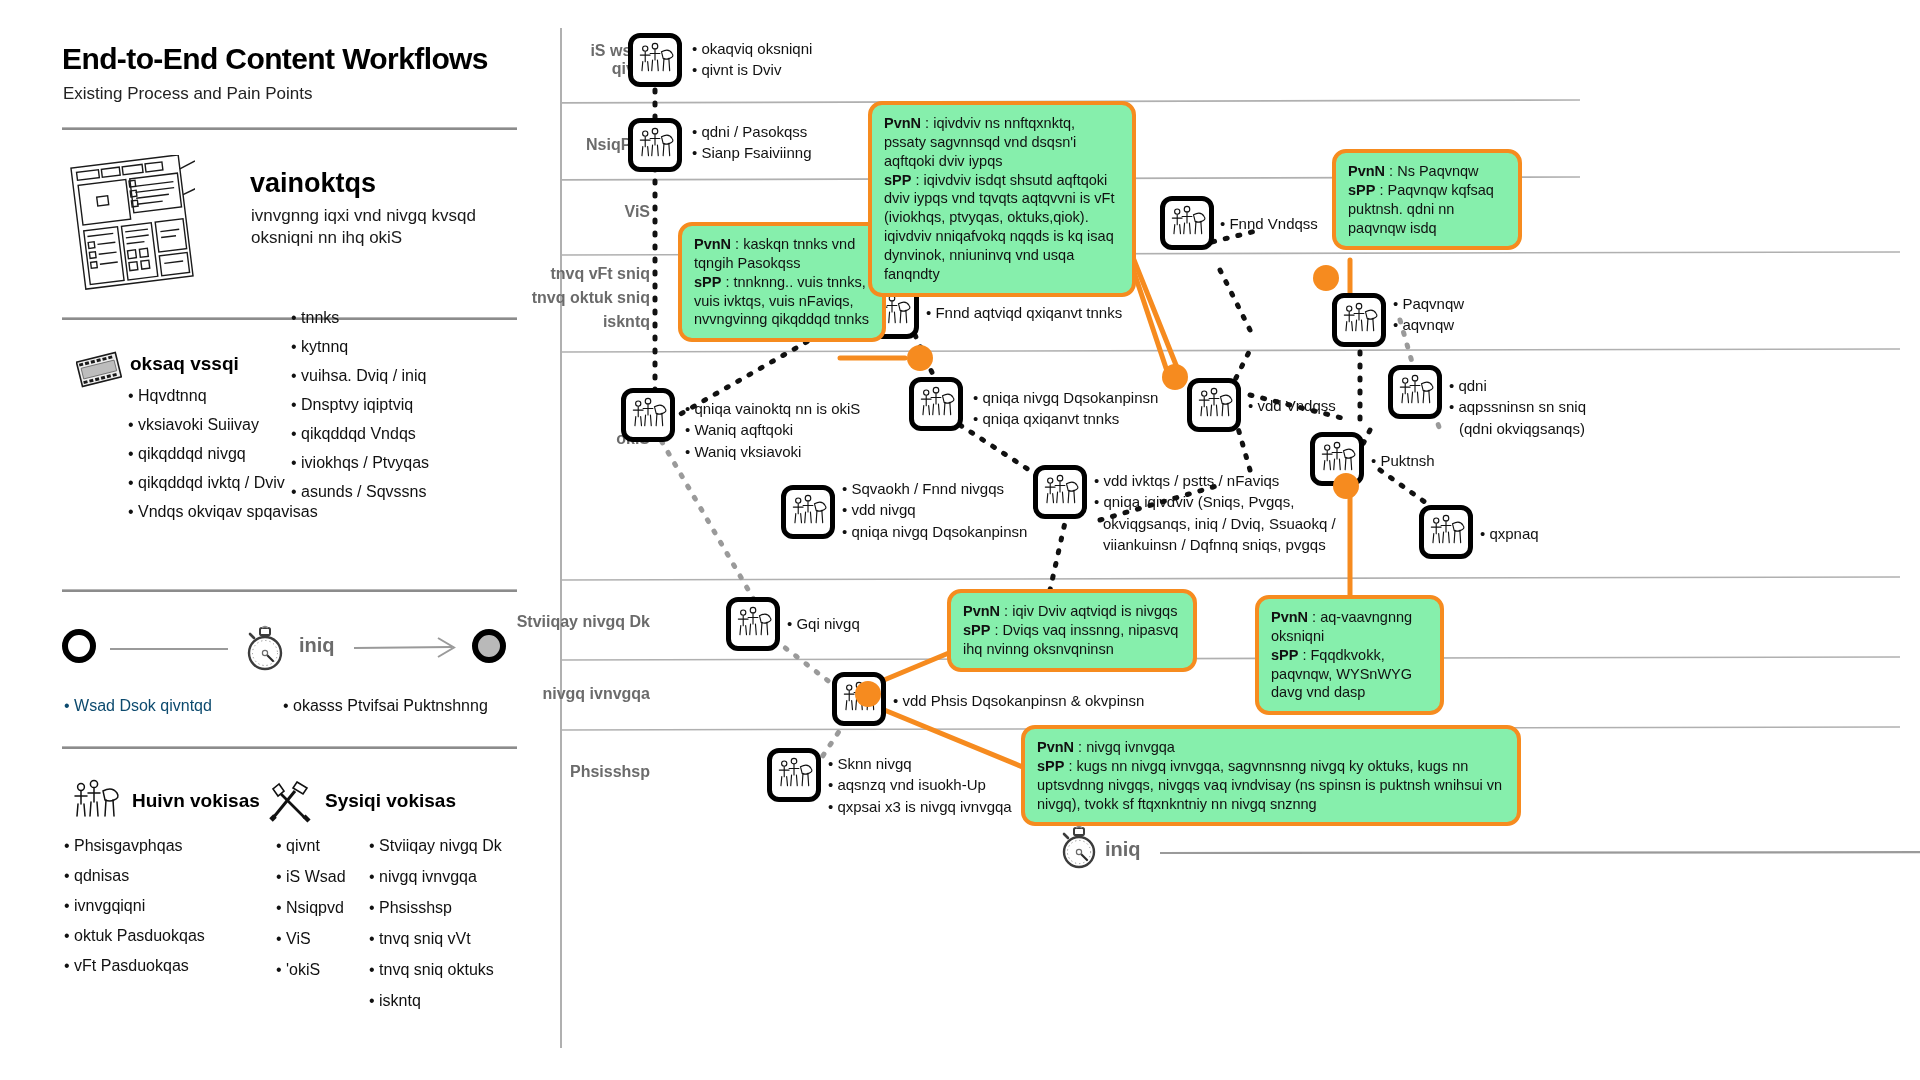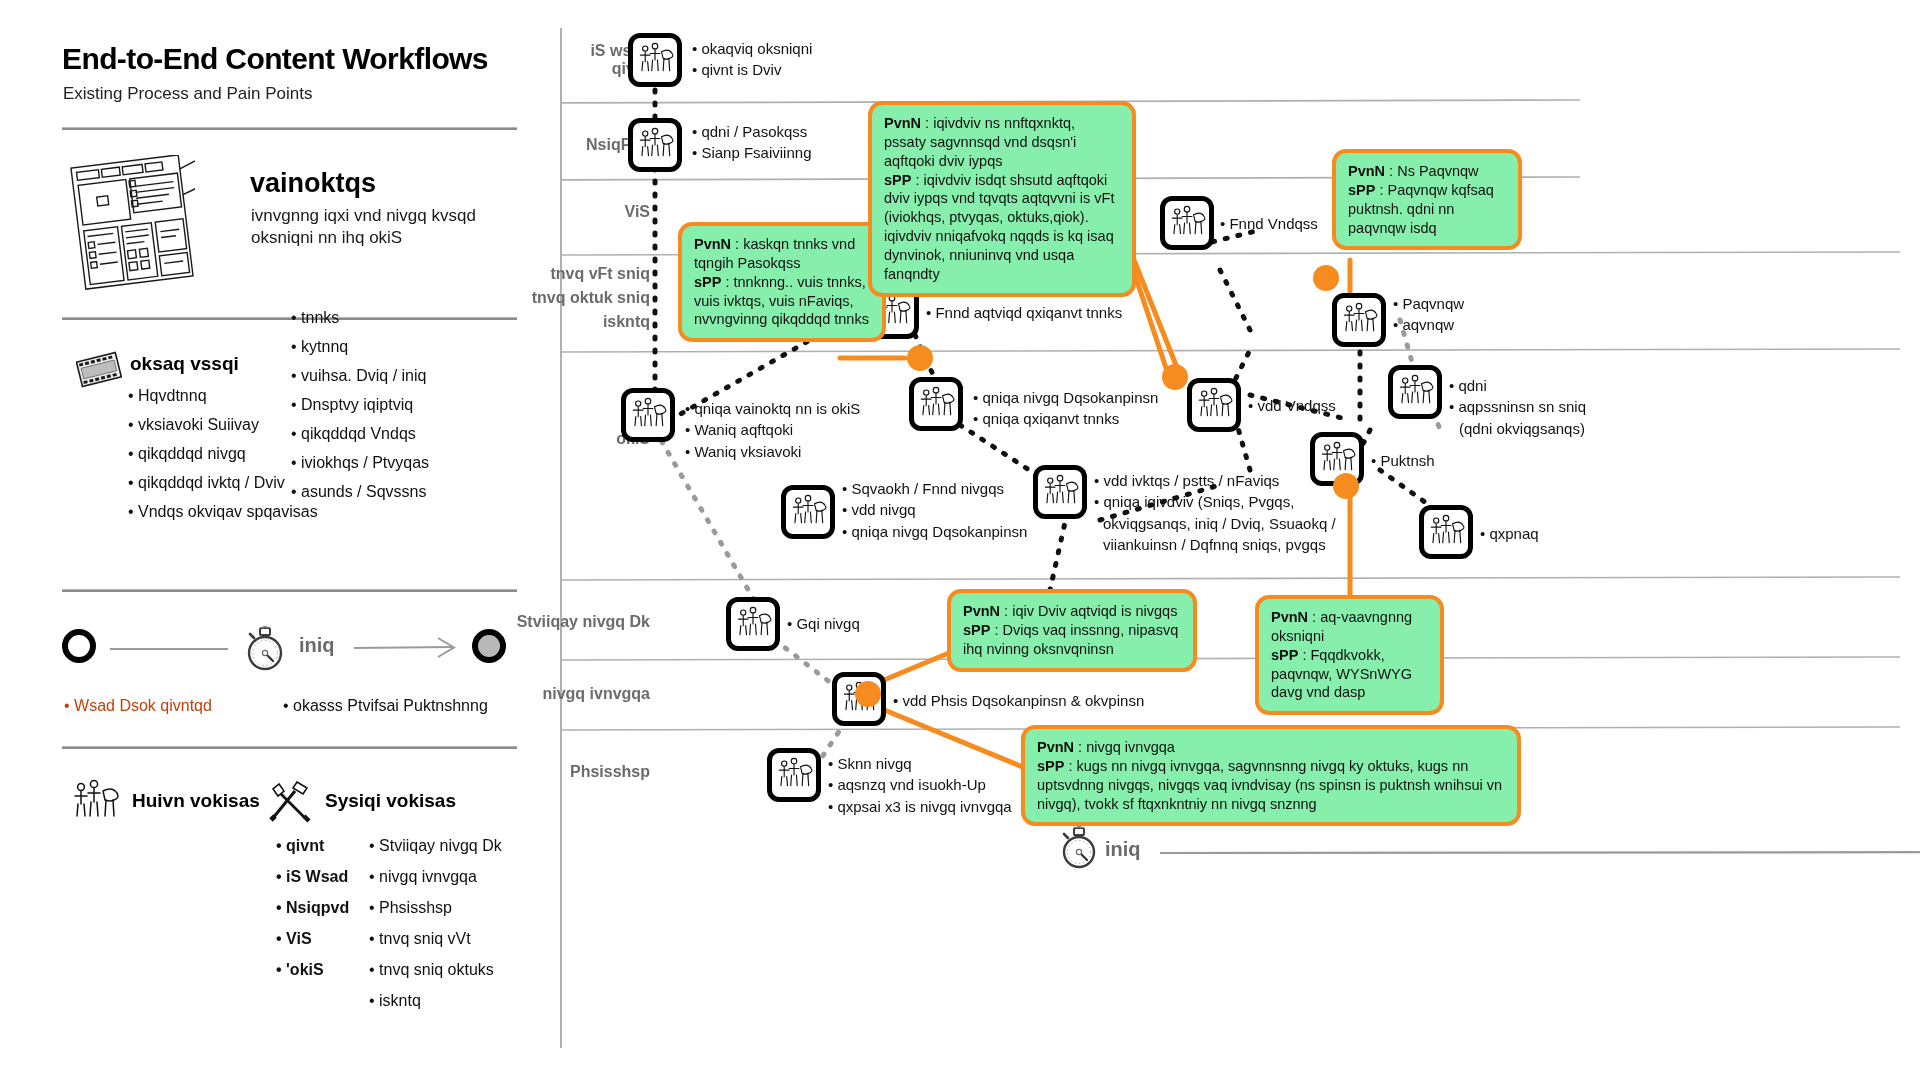--- a/index.html
+++ b/index.html
@@ -73,34 +73,34 @@
   #legend-iniq {
     position: absolute; left: 237px; top: 14px;
     font-size: 20px; font-weight: bold; color: #6b6b6b;
   }
   #legend-arrow { position: absolute; left: 292px; top: 14px; width: 110px; height: 28px; }
   #legend-arrow svg { width: 100%; height: 100%; }
   #legend-circle-filled {
     position: absolute; left: 410px; top: 9px; width: 34px; height: 34px;
     border: 6px solid #000; border-radius: 50%; background: #b9b9b9;
   }
-  #legend-note-left { position: absolute; left: 64px; top: 697px; font-size: 16px; color: #c2410c; white-space: nowrap; }
+  #legend-note-left { position: absolute; left: 64px; top: 697px; font-size: 16px; color: #0c4a6e; white-space: nowrap; }
   #legend-note-right { position: absolute; left: 283px; top: 697px; font-size: 16px; color: #111; white-space: nowrap; }
 
   
   #people-icon { position: absolute; left: 70px; top: 778px; width: 52px; height: 48px; }
   #people-icon svg, #tools-icon svg { width: 100%; height: 100%; }
   #people-title { position: absolute; left: 132px; top: 790px; font-size: 19px; font-weight: bold; }
   #people-list { position: absolute; left: 64px; top: 838px; }
   #people-list div { margin-bottom: 14px; }
 
   #tools-icon { position: absolute; left: 265px; top: 778px; width: 50px; height: 46px; }
   #tools-title { position: absolute; left: 325px; top: 790px; font-size: 19px; font-weight: bold; }
   #tools-col1 { position: absolute; left: 276px; top: 838px; }
-  #tools-col1 div { margin-bottom: 15px; font-weight: bold; }
+  #tools-col1 div { margin-bottom: 15px; }
   #tools-col2 { position: absolute; left: 369px; top: 838px; }
   #tools-col2 div { margin-bottom: 15px; }
 
   
   #divider-v { position: absolute; left: 560px; top: 28px; width: 2px; height: 1020px; background: #b0b0b0; }
   #diagram { position: absolute; left: 560px; top: 0; width: 1360px; height: 1080px; }
   #wires { position: absolute; left: 0; top: 0; width: 1360px; height: 1080px; pointer-events: none; }
 
   .lane-label {
     position: absolute; text-align: right; font-size: 16px; font-weight: bold;
@@ -279,20 +279,27 @@
           <circle cx="11" cy="9" r="3.4"></circle>
             <path d="M11 13 l0 13 M5 18 l12 0 M8 26 l-1 12 M14 26 l1 12"></path>
           <circle cx="24" cy="6" r="3.6"></circle>
             <path d="M24 10 l0 14 M18 15 l12 0 M21 24 l-1 14 M27 24 l1 14"></path>
           <path d="M33 13 q9 -5 14 2 q3 5 -3 7 q-4 2 -9 0 Z"></path>
           <path d="M36 22 l-1 16 M43 22 l1 16"></path>
         </g>
       </svg>
     </div>
     <div id="people-title">Huivn vokisas</div>
+    <div id="people-list">
+      <div class="bl">• Phsisgavphqas</div>
+      <div class="bl">• qdnisas</div>
+      <div class="bl">• ivnvgqiqni</div>
+      <div class="bl">• oktuk Pasduokqas</div>
+      <div class="bl">• vFt Pasduokqas</div>
+    </div>
 
     <div id="tools-icon">
       <svg viewBox="0 0 50 46">
         <g stroke="#111" stroke-width="1.6" fill="none">
           <path d="M32 4 l10 6 l-4 6 l-10 -6 Z" fill="#fff"></path>
           <path d="M30 13 L8 40" stroke-width="3"></path>
           <path d="M6 42 l4 -4" stroke-width="5"></path>
           <path d="M14 6 l-6 5 l5 7 l6 -5 Z" fill="#fff"></path>
           <path d="M16 16 L40 40" stroke-width="2.6"></path>
           <path d="M39 38 l5 5" stroke-width="4.5"></path>

